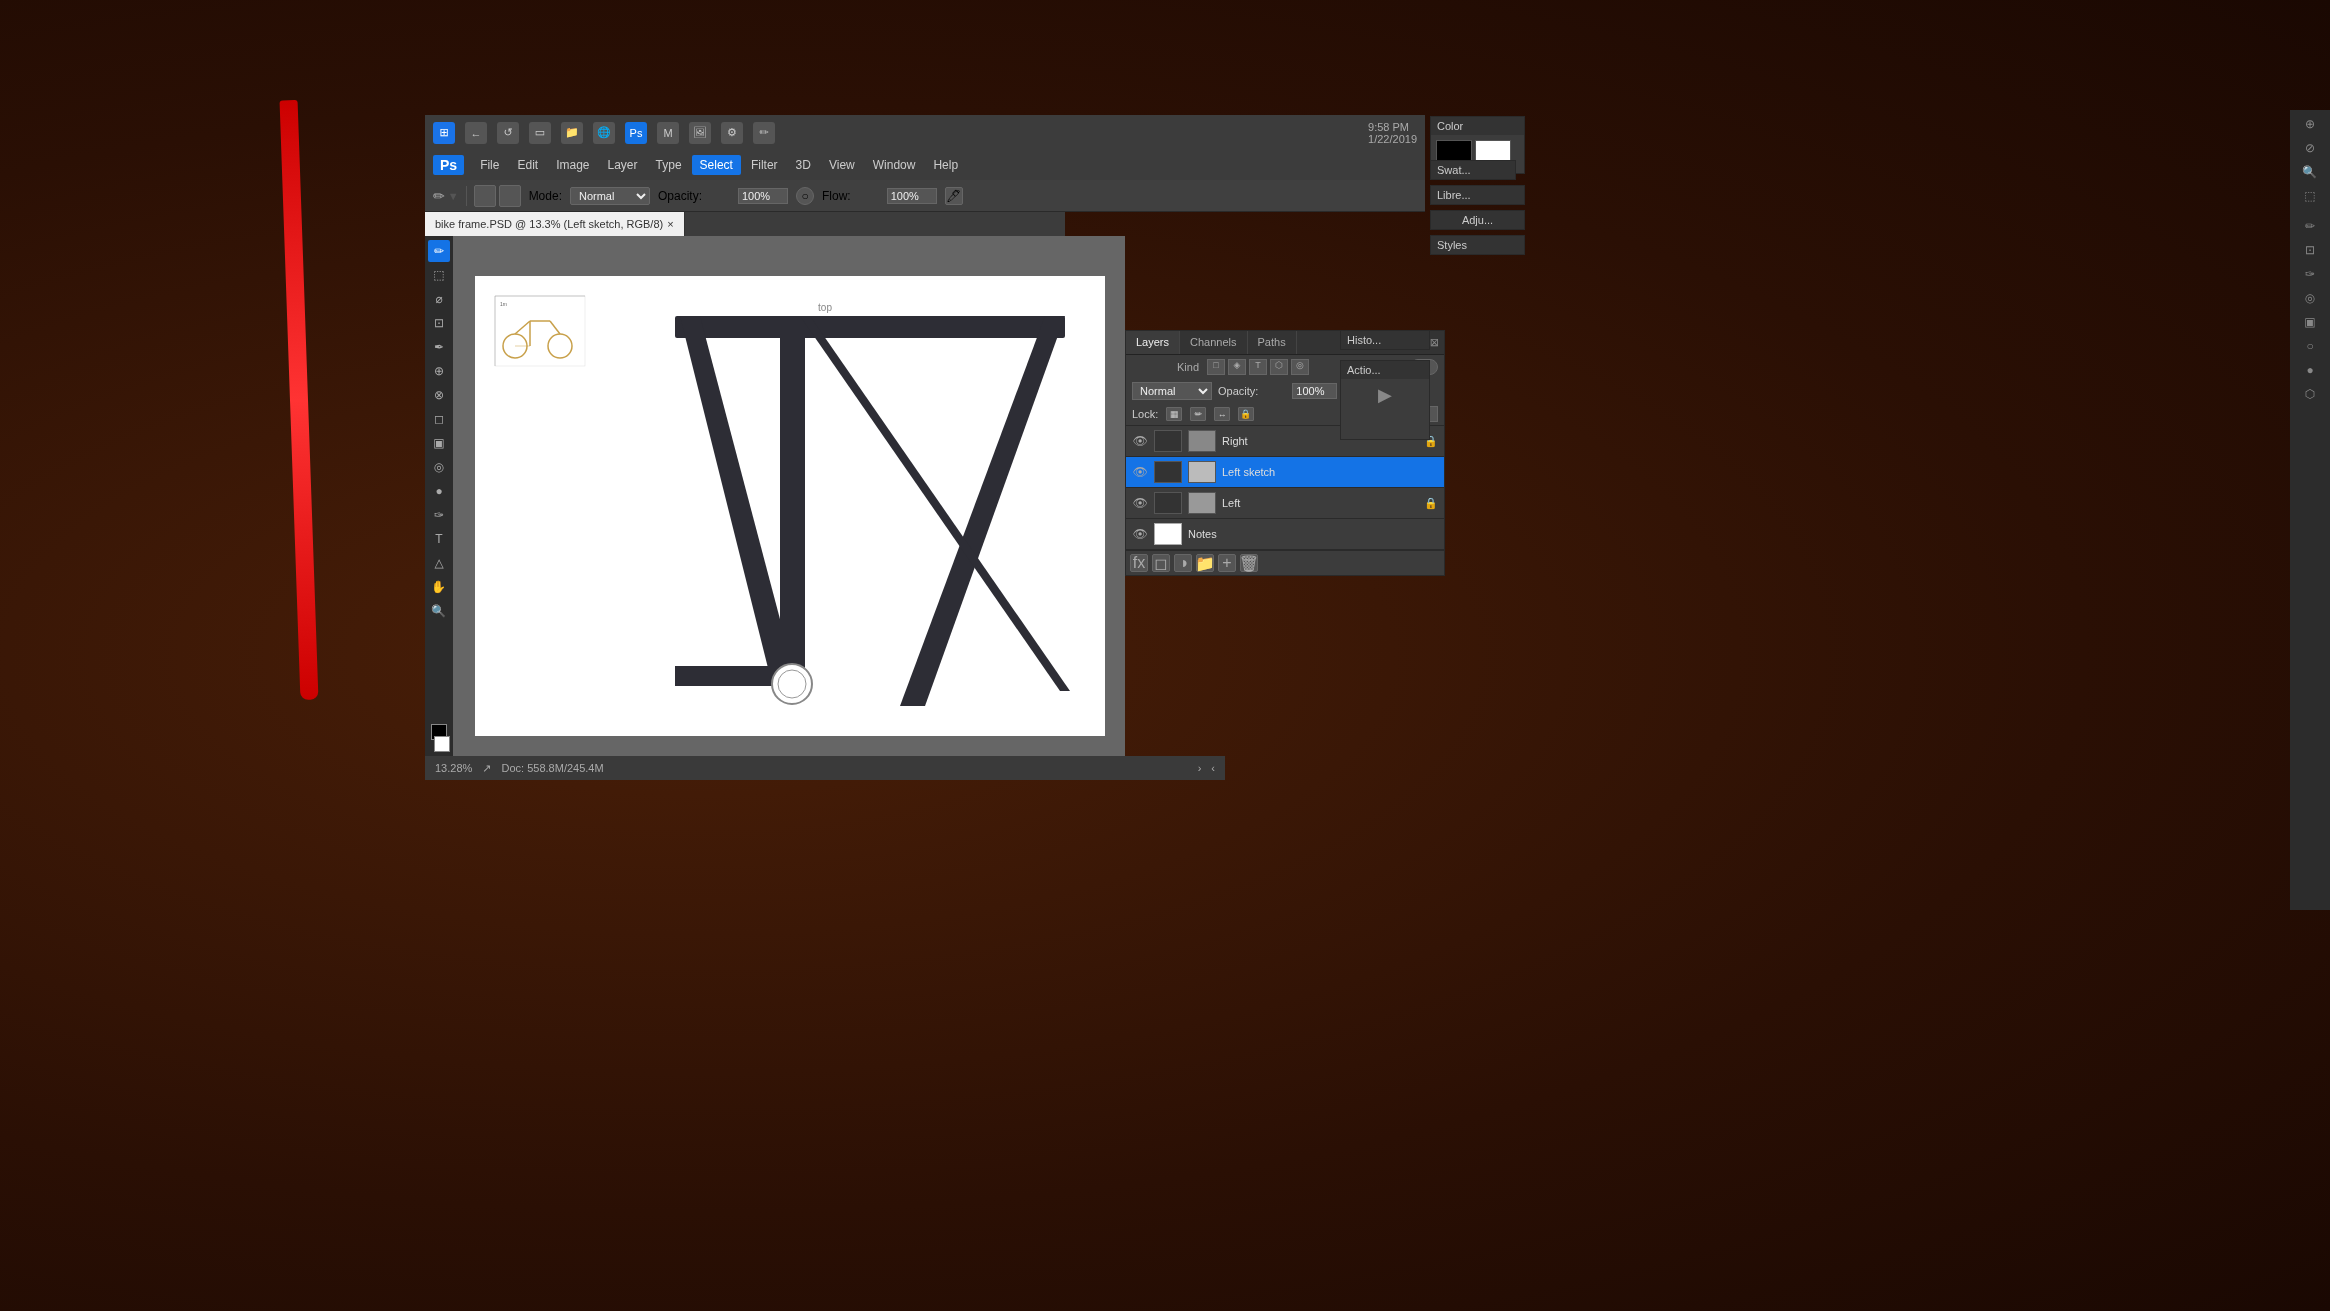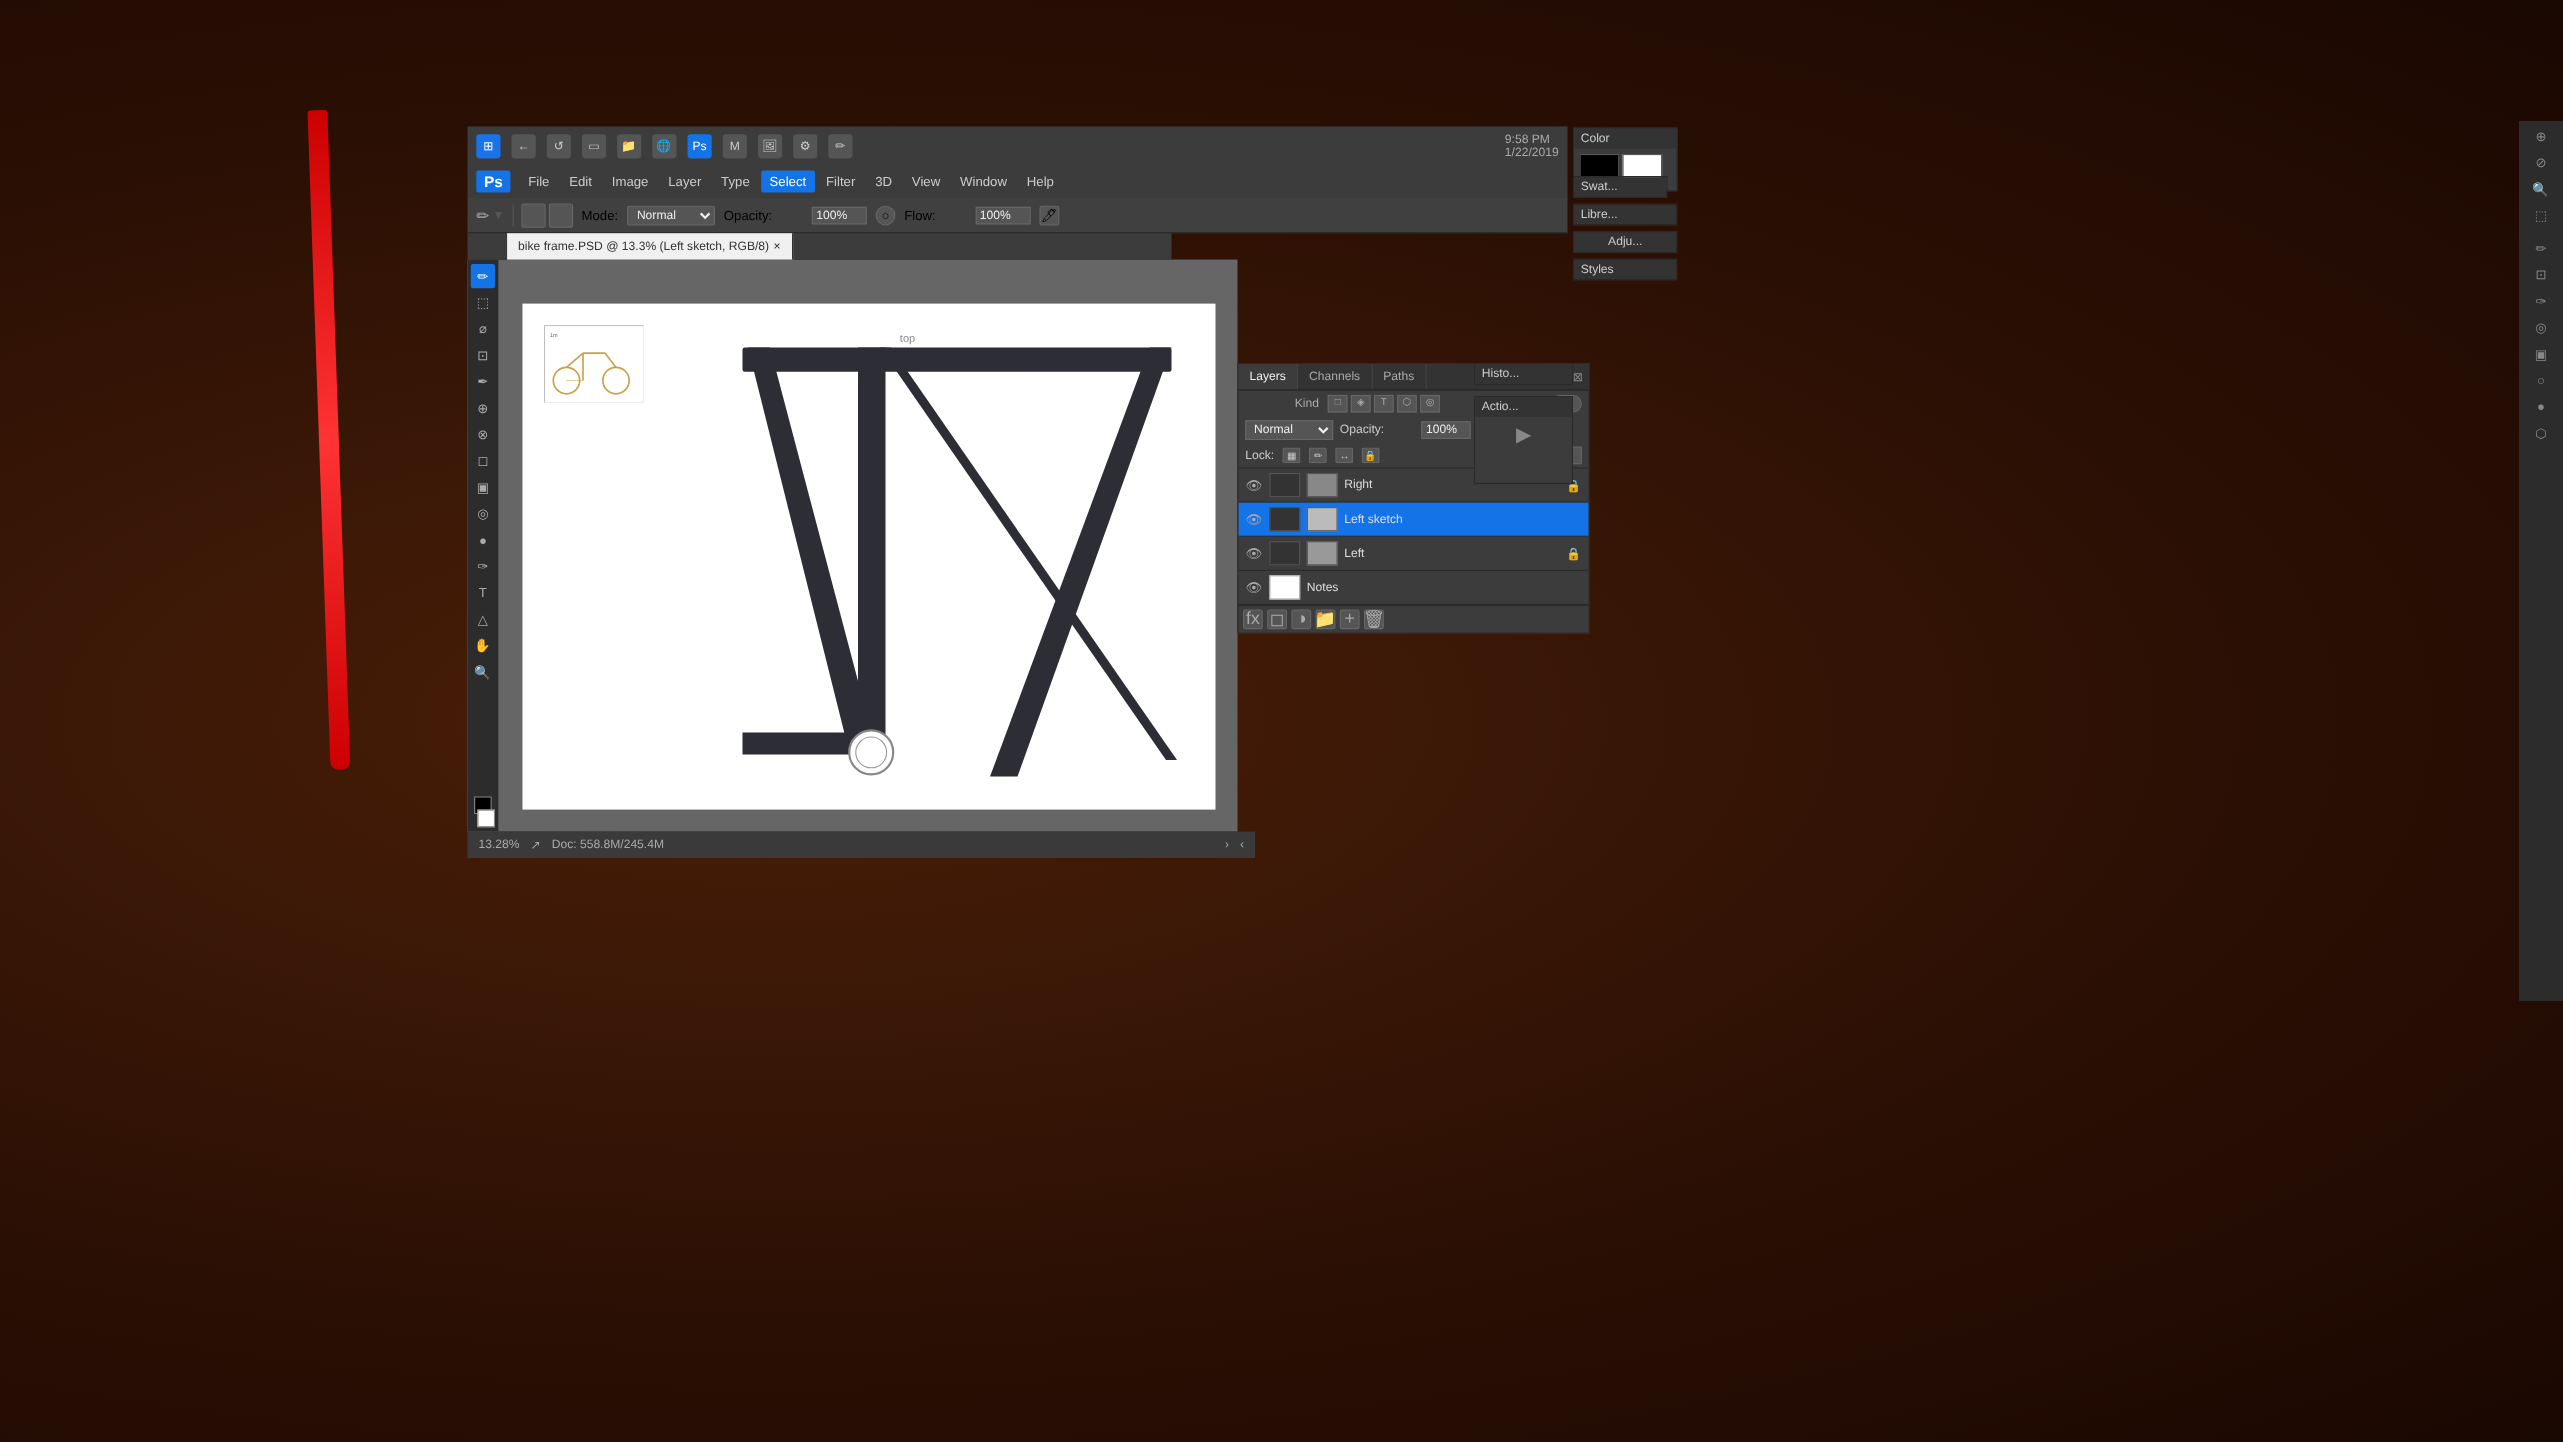--- a/index.html
+++ b/index.html
@@ -153,21 +153,20 @@
       background: #555;
       color: #ccc;
       font-size: 11px;
       padding: 3px 10px;
       border-right: 1px solid #333;
       cursor: pointer;
       display: flex;
       align-items: center;
       gap: 4px;
       height: 100%;
-      margin-left: 36px;
     }
     .tab-item.active {
       background: #f0f0f0;
       color: #333;
     }
 
     
     .canvas-area {
       position: absolute;
       top: 236px;
@@ -195,21 +194,21 @@
       left: 0;
       width: 100%;
       height: 100%;
     }
 
     
     .statusbar {
       position: absolute;
       top: 756px;
       left: 425px;
-      width: 716px;
+      width: 800px;
       height: 24px;
       background: #3a3a3a;
       z-index: 3;
       display: flex;
       align-items: center;
       padding: 0 10px;
       color: #aaa;
       font-size: 11px;
       gap: 10px;
     }

